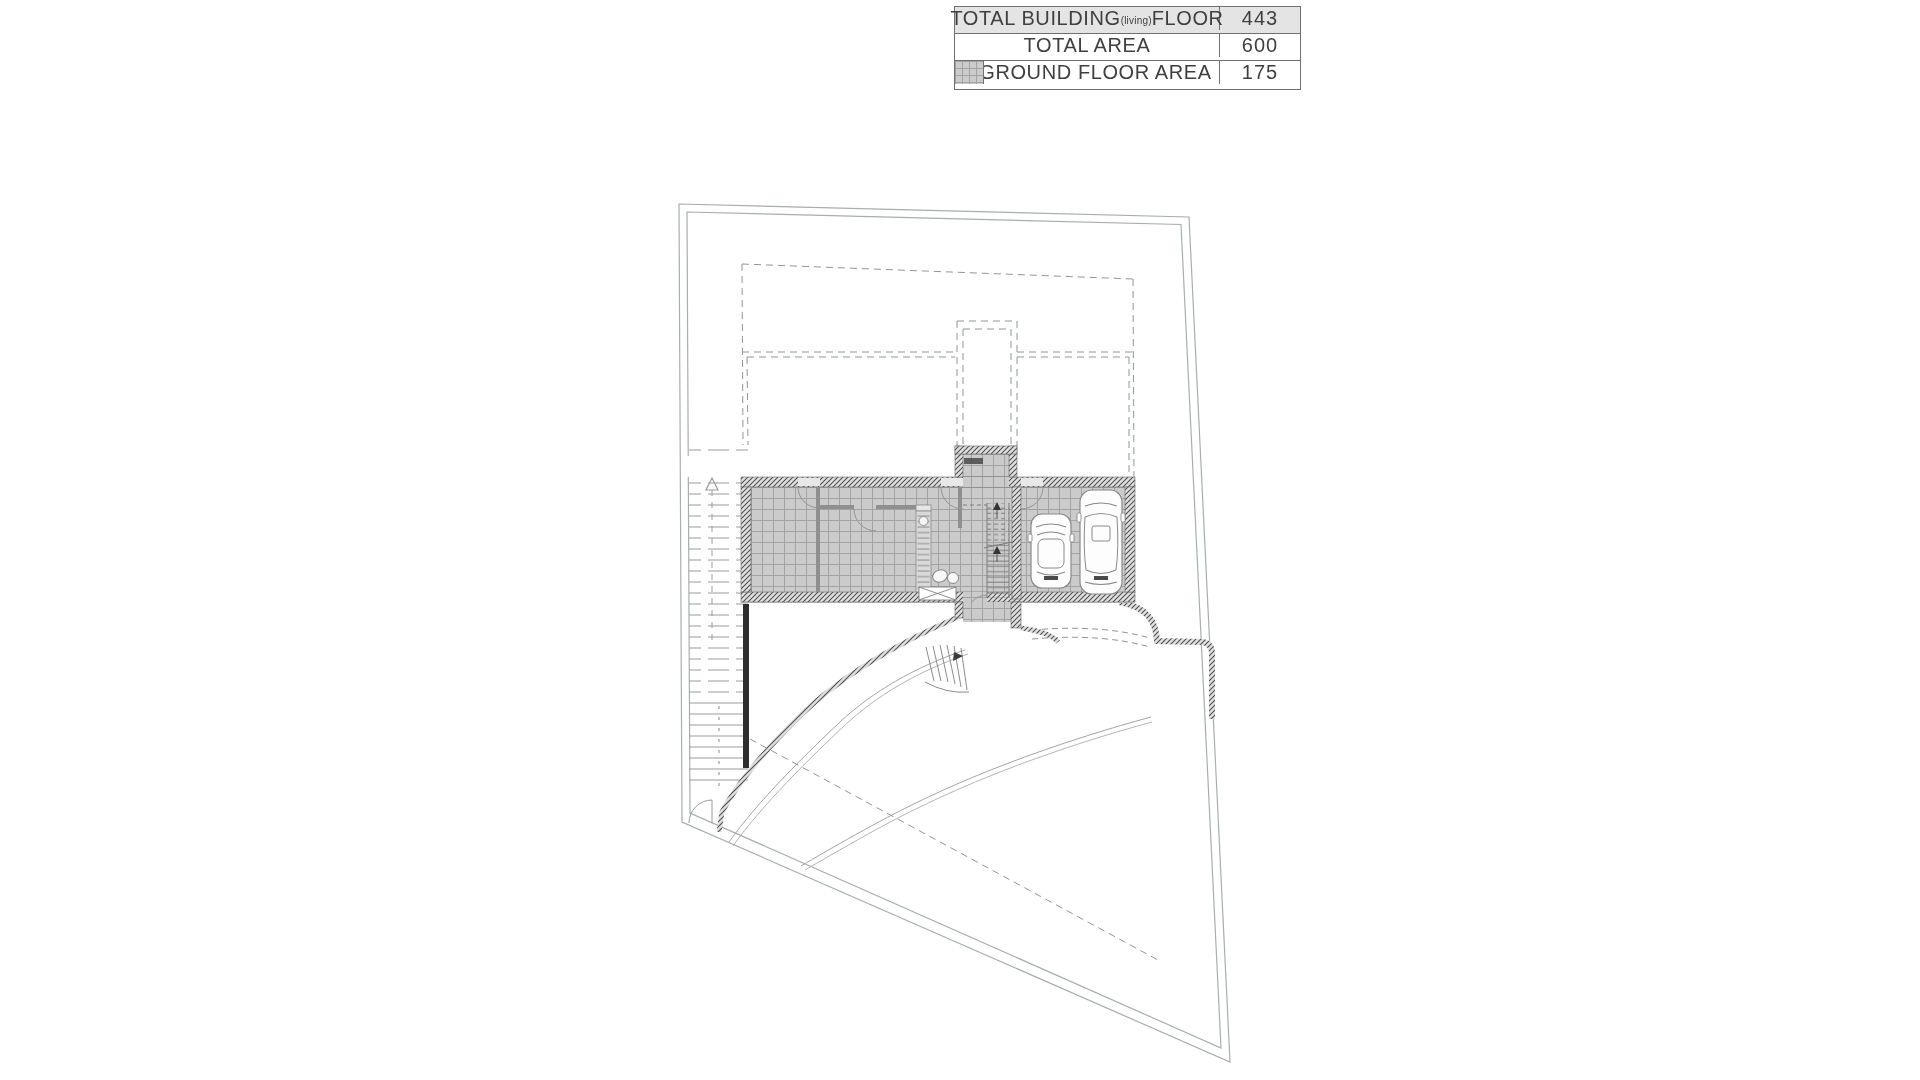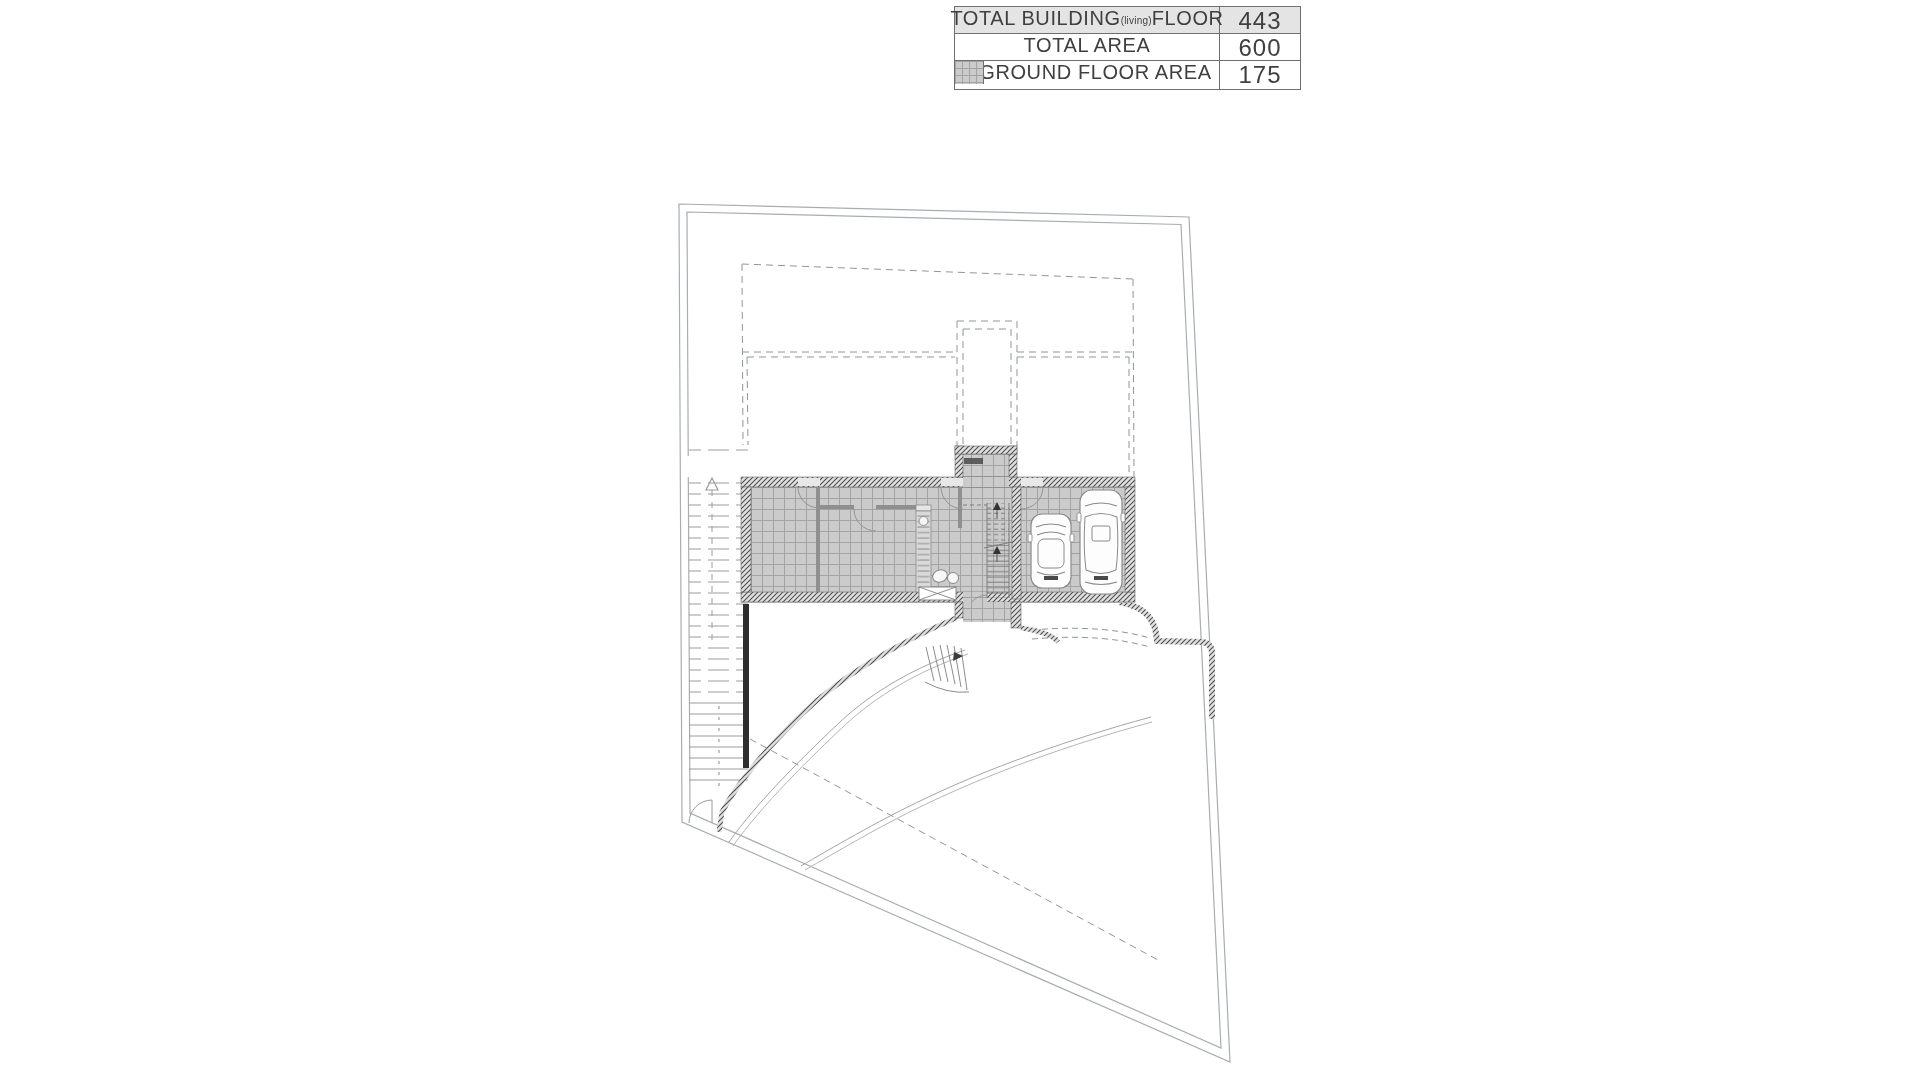--- a/index.html
+++ b/index.html
@@ -10,21 +10,21 @@
   .area-table-block{position:absolute;left:954px;top:6px;width:347px;}
   .unit-label{height:28px;line-height:28px;text-align:right;padding-right:10px;
               font-size:21px;letter-spacing:1px;color:#3f3f3f;}
   .area-table{border:1px solid #6f6f6f;background:#fff;}
   .tr{display:flex;align-items:flex-start;position:relative;}
   .tr + .tr{border-top:1px solid #6f6f6f;}
   .tr.hl{background:#e4e4e4;}
   .td-label{width:264px;display:flex;align-items:center;justify-content:center;
             font-size:20px;letter-spacing:0.6px;white-space:nowrap;position:relative;}
   .td-val{width:80px;border-left:1px solid #6f6f6f;display:flex;align-items:center;
-          justify-content:center;font-size:24px;letter-spacing:1px;}
+          justify-content:center;font-size:20px;letter-spacing:1px;}
   .r1{height:26px}.r2{height:26px}.r3{height:28px}
   .sub{font-size:10px;letter-spacing:0.2px;position:relative;top:2px;}
   .swatch{position:absolute;left:0;top:0;bottom:0;width:29px;
           border-right:1px solid #6f6f6f;box-sizing:border-box;
           background-color:#cbcbcb;
           background-image:
             repeating-linear-gradient(to right, #a3a3a3 0 1px, transparent 1px 7px),
             repeating-linear-gradient(to bottom, #a3a3a3 0 1px, transparent 1px 7px);}
   .r3 .td-label{padding-left:17px;box-sizing:border-box;}
 </style>

